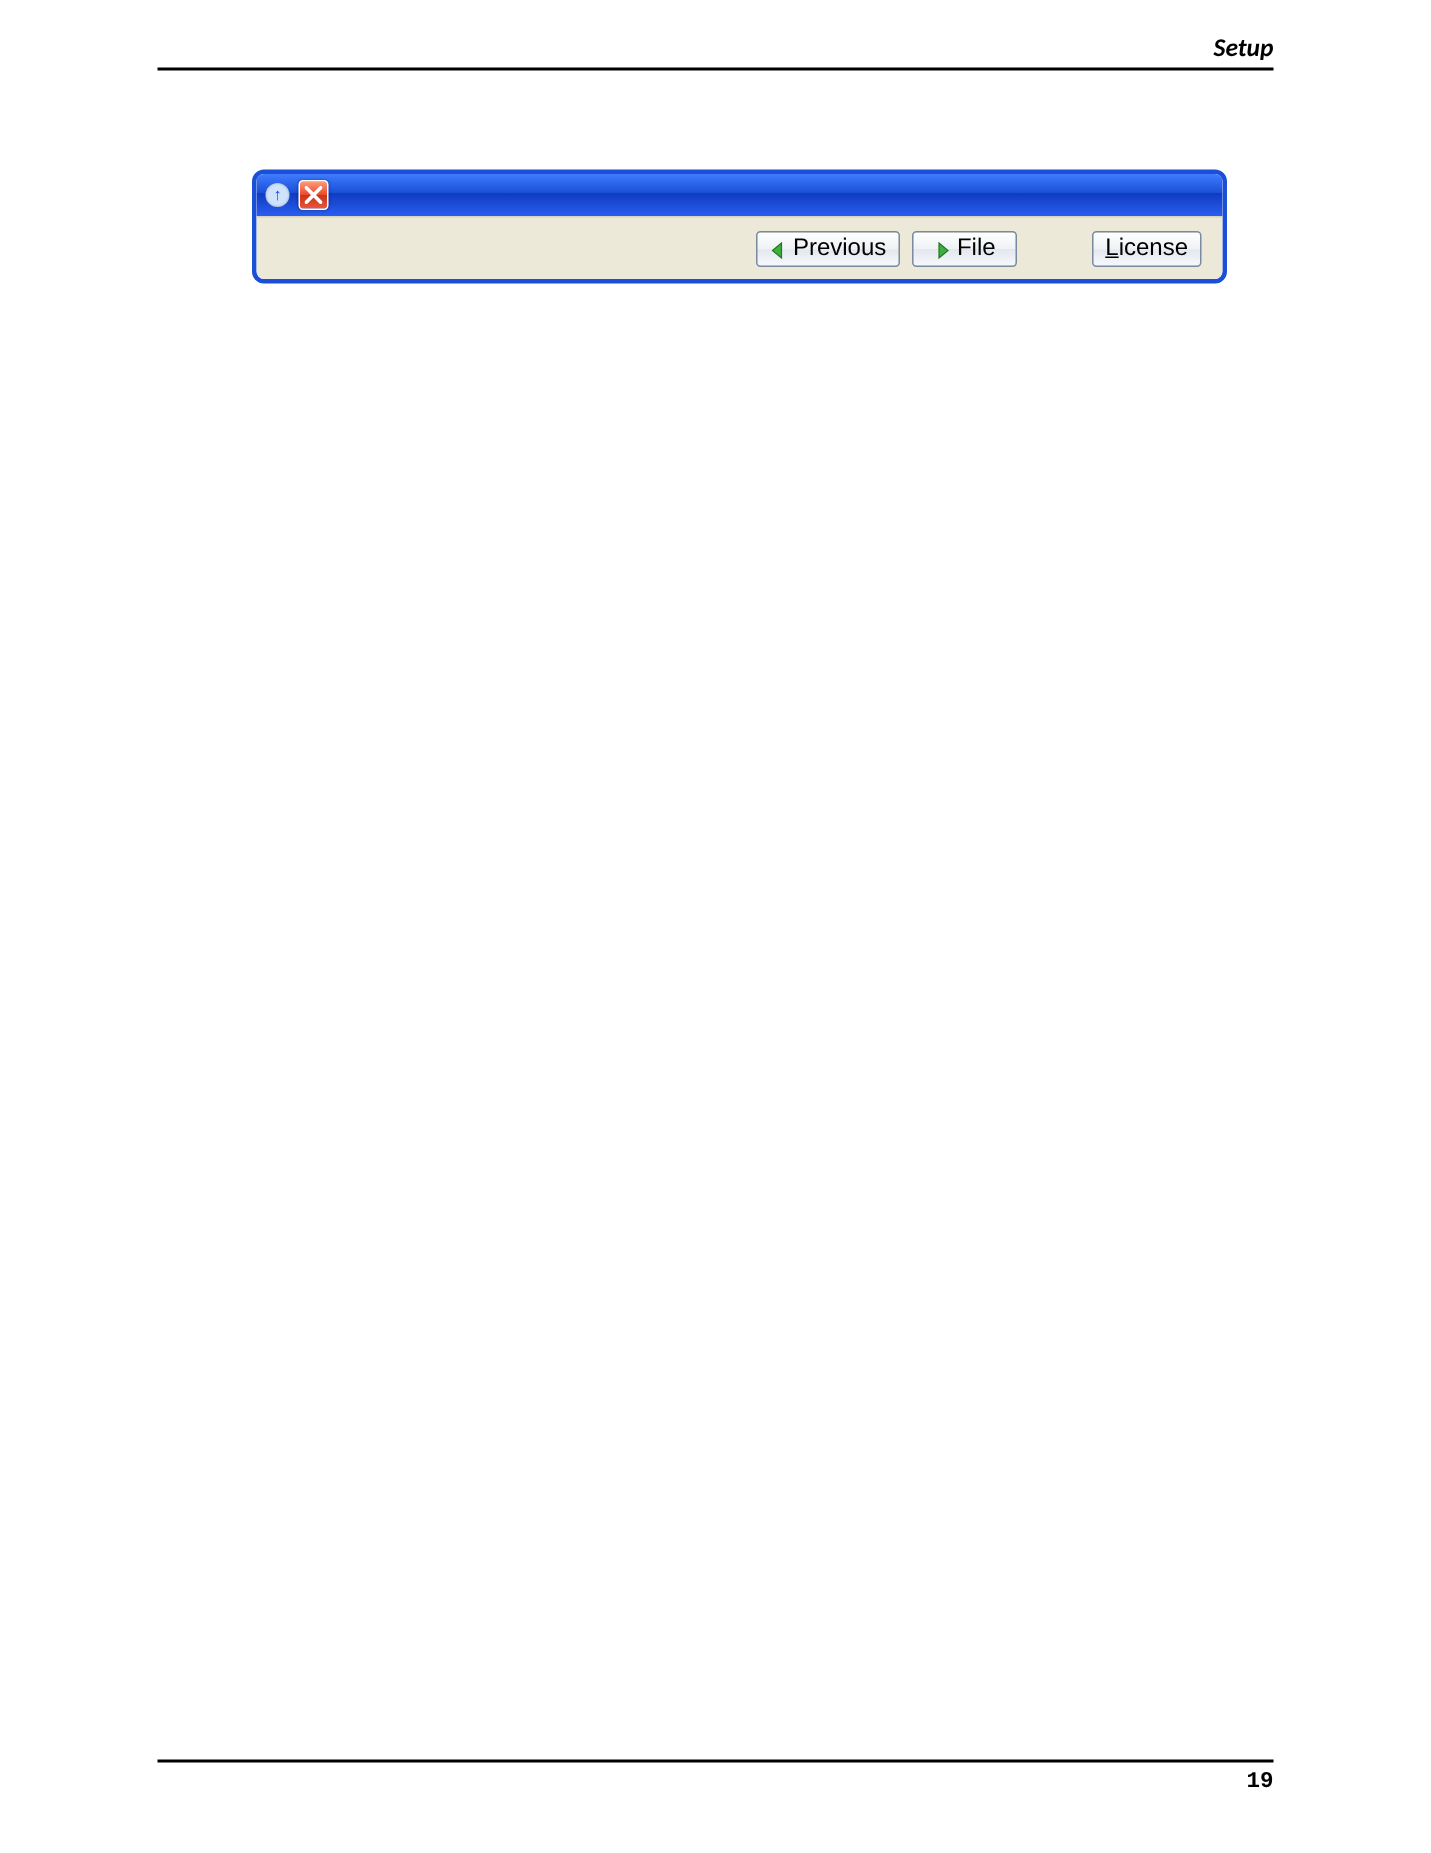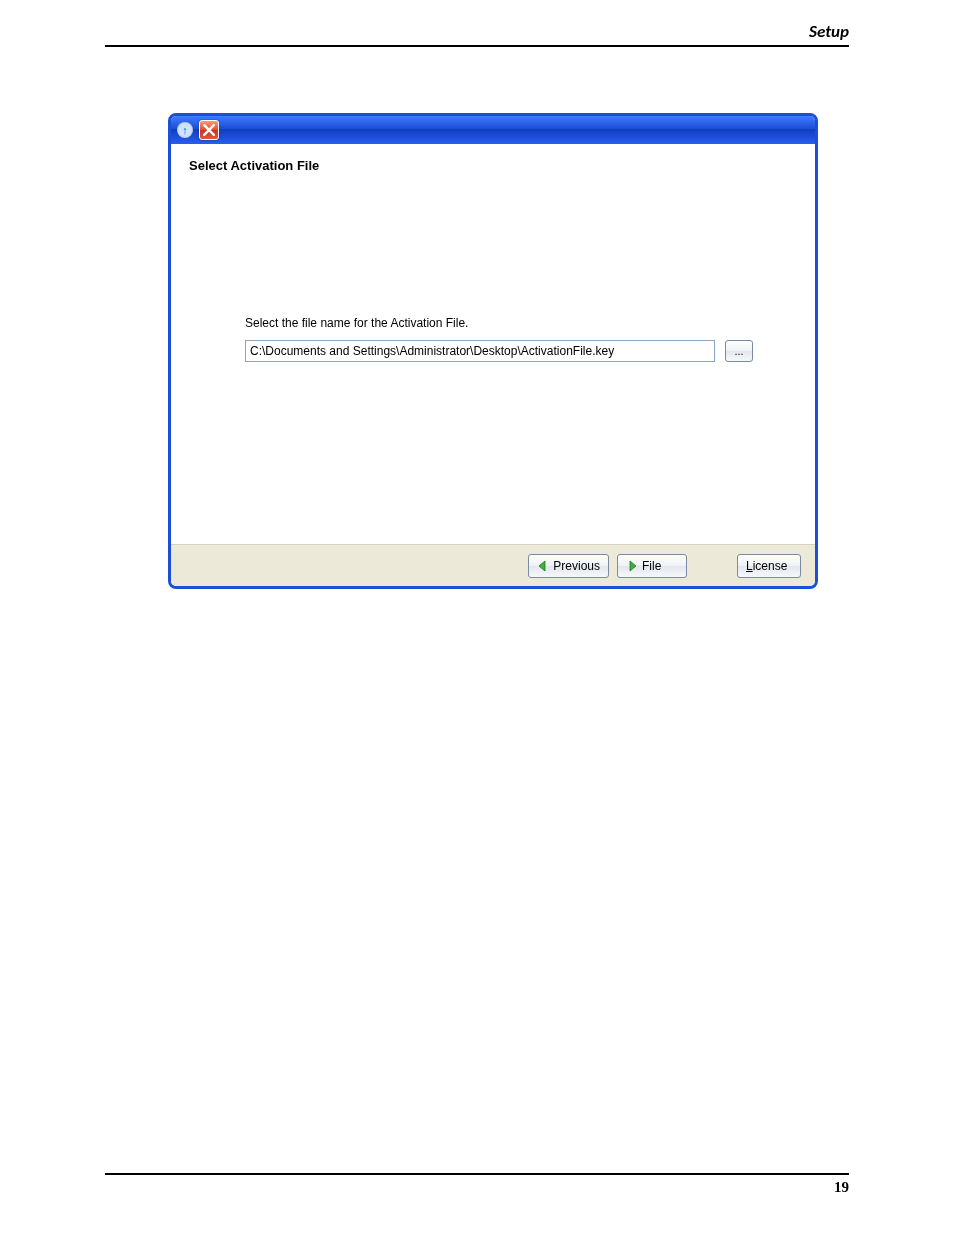--- a/index.html
+++ b/index.html
@@ -41,21 +41,21 @@
   .footer-rule {
     border-top: 2px solid #000;
     position: relative;
   }
   .footer-num {
     position: absolute;
     right: 0;
     top: 6px;
     font-weight: 700;
     font-size: 15px;
-    font-family: Liberation Serif, serif;
+    font-family: Liberation Mono, monospace;
   }
 
   
   .dialog {
     position: absolute;
     left: 168px;
     top: 113px;
     width: 650px;
     border: 3px solid #1a4fd6;
     border-radius: 8px;
@@ -157,23 +157,24 @@
     gap: 8px;
     padding: 0 14px;
     font-family: Tahoma, Arial, sans-serif;
   }
   .wiz-btn {
     height: 24px;
     min-width: 70px;
     border: 1px solid #7a8aa0;
     border-radius: 3px;
     background: linear-gradient(to bottom, #ffffff, #eef1f5 50%, #e2e7ee 51%, #f6f8fb);
-    font-size: 12px;
+    font-size: 16px;
     display: inline-flex;
     align-items: center;
+    justify-content: center;
     gap: 4px;
     padding: 0 8px;
     cursor: default;
   }
   .wiz-btn.cancel { min-width: 64px; margin-left: 42px; }
   .arrow-left, .arrow-right {
     width: 12px; height: 12px; display: inline-block;
   }
   .underline-first::first-letter { text-decoration: underline; }
 </style>
@@ -188,28 +189,20 @@
 <div class="dialog">
   <div class="titlebar">
     <div class="title-icon">↑</div>
     <div class="close-btn">
       <svg viewBox="0 0 10 10">
         <path d="M1 1 L9 9 M9 1 L1 9" stroke="#ffffff" stroke-width="2" stroke-linecap="round" fill="none"></path>
       </svg>
     </div>
   </div>
 
-  <div class="dlg-body">
-    <div class="dlg-heading">Select Activation File</div>
-    <div class="instruction">Select the file name for the Activation File.</div>
-    <div class="path-row">
-      <input class="path-input" type="text" value="C:\Documents and Settings\Administrator\Desktop\ActivationFile.key" style="">
-      <button class="browse-btn">...</button>
-    </div>
-  </div>
 
   <div class="button-bar">
     <button class="wiz-btn">
       <span class="arrow-left">
         <svg viewBox="0 0 12 12">
             <path d="M8 1 L2 6 L8 11 Z" fill="#3fae3f" stroke="#1f7a1f" stroke-width="0.8"></path>
           </svg>
       </span>
       <span>Previous</span>
     </button>

